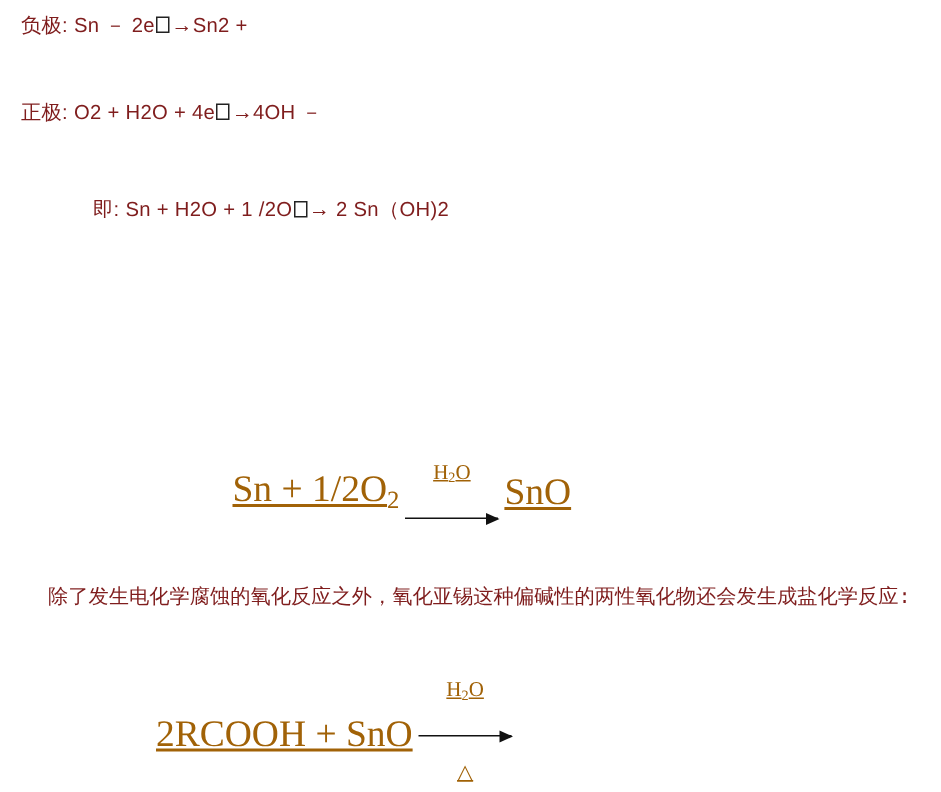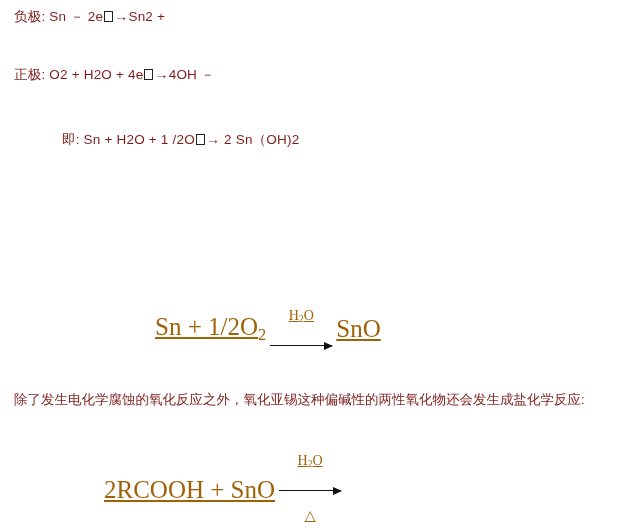--- a/index.html
+++ b/index.html
@@ -132,21 +132,21 @@
       <span><span>Sn + 1/2O</span><span class="sub">2</span></span>
       <span class="rxn-arrow no-below">
         <span class="above"><span>H</span><span class="sub">2</span><span>O</span></span>
         <span class="shaft"></span>
 
       </span>
       <span>SnO</span>
     </span>
   </div>
 
-  <div class="line" style="left:14px; top:392px;">除了发生电化学腐蚀的氧化反应之外，氧化亚锡这种偏碱性的两性氧化物还会发生成盐化学反应:</div>
+  <div class="line" style="left:32px; top:392px;font-family:Liberation Mono, monospace;">除了发生电化学腐蚀的氧化反应之外，氧化亚锡这种偏碱性的两性氧化物还会发生成盐化学反应:</div>
 
   <div class="math" style="left:104px; top:455px;">
     <span class="math-row">
       <span>2RCOOH + SnO</span>
       <span class="rxn-arrow">
         <span class="above"><span>H</span><span class="sub">2</span><span>O</span></span>
         <span class="shaft"></span>
         <span class="below">△</span>
       </span>
     </span>

